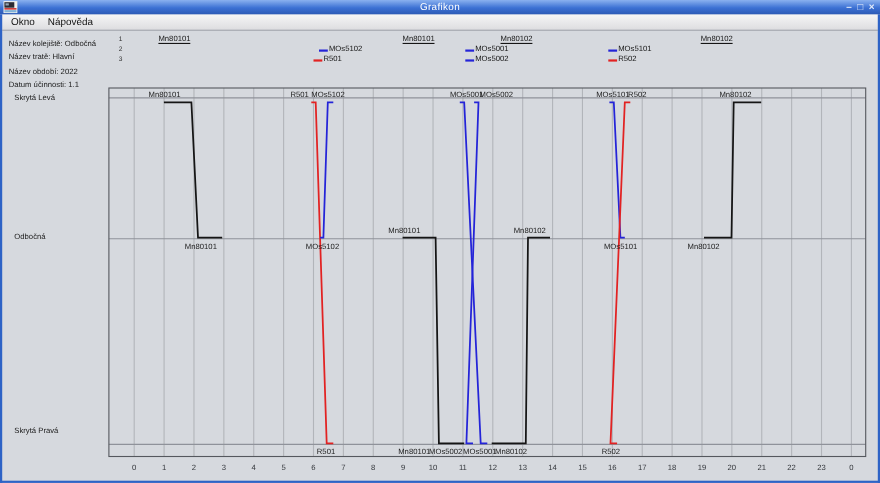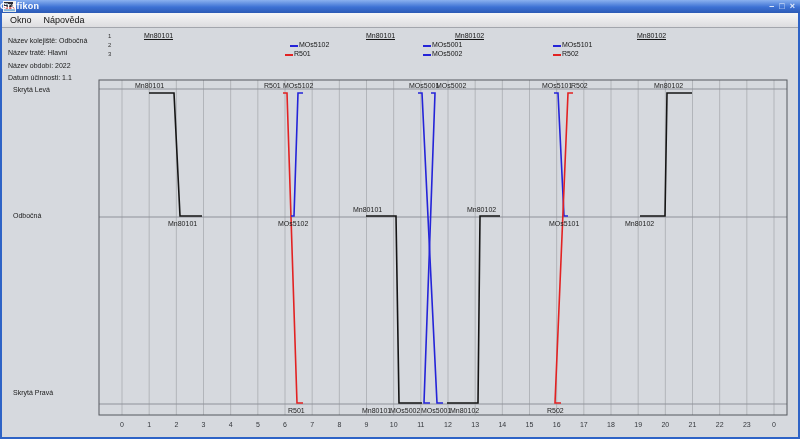--- a/index.html
+++ b/index.html
@@ -1,22 +1,22 @@
 <!DOCTYPE html>
 <html><head>
 <meta charset="utf-8">
 <style>
   html,body{margin:0;padding:0;background:#9aa0a8;}
   .window{position:relative;width:800px;height:439px;background:#d6d9de;overflow:hidden;
           font-family:"Liberation Sans",sans-serif;}
   .titlebar{position:absolute;left:0;top:0;width:800px;height:13px;
             background:linear-gradient(#8ab1ef,#3c71d4 55%,#2c5ab5);z-index:6;}
   .app-icon{position:absolute;left:3px;top:1px;width:13px;height:11px;display:block;}
-  .win-title{position:absolute;left:0;right:0;top:1px;text-align:left;font-size:9px;
-             font-weight:bold;color:#ffffff;letter-spacing:.3px;}
+  .win-title{position:absolute;left:0;right:0;top:1px;text-align:center;font-size:9px;
+             font-weight:normal;color:#ffffff;letter-spacing:.3px;}
   .winbtns{position:absolute;right:5px;top:0;height:13px;display:flex;gap:5px;align-items:center;
            font-size:9px;font-weight:bold;color:#e4ecfa;z-index:7;}
   .winbtns span{cursor:default;line-height:9px;}
   .menubar{position:absolute;left:2px;top:13px;width:796px;height:15px;
            background:linear-gradient(#f6f6f6,#dddde0);border-bottom:1px solid #a3a6ad;
            display:flex;align-items:center;gap:12px;padding-left:8px;box-sizing:border-box;
            font-size:9px;color:#111;z-index:5;}
   .border-left,.border-right{position:absolute;top:13px;width:2px;height:426px;background:#2e63c6;z-index:8;}
   .border-left{left:0}.border-right{right:0}
   .border-bottom{position:absolute;left:0;top:437px;width:800px;height:2px;background:#2e63c6;z-index:8;}

